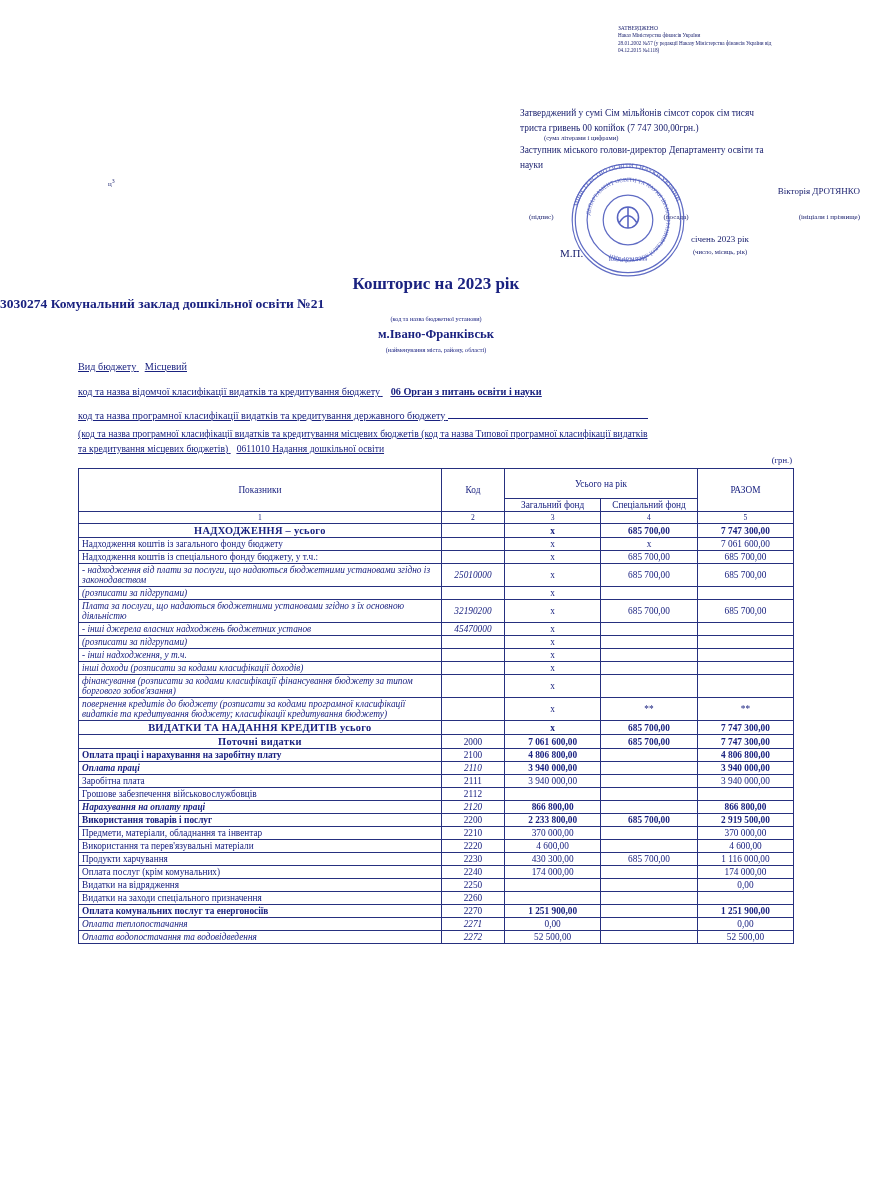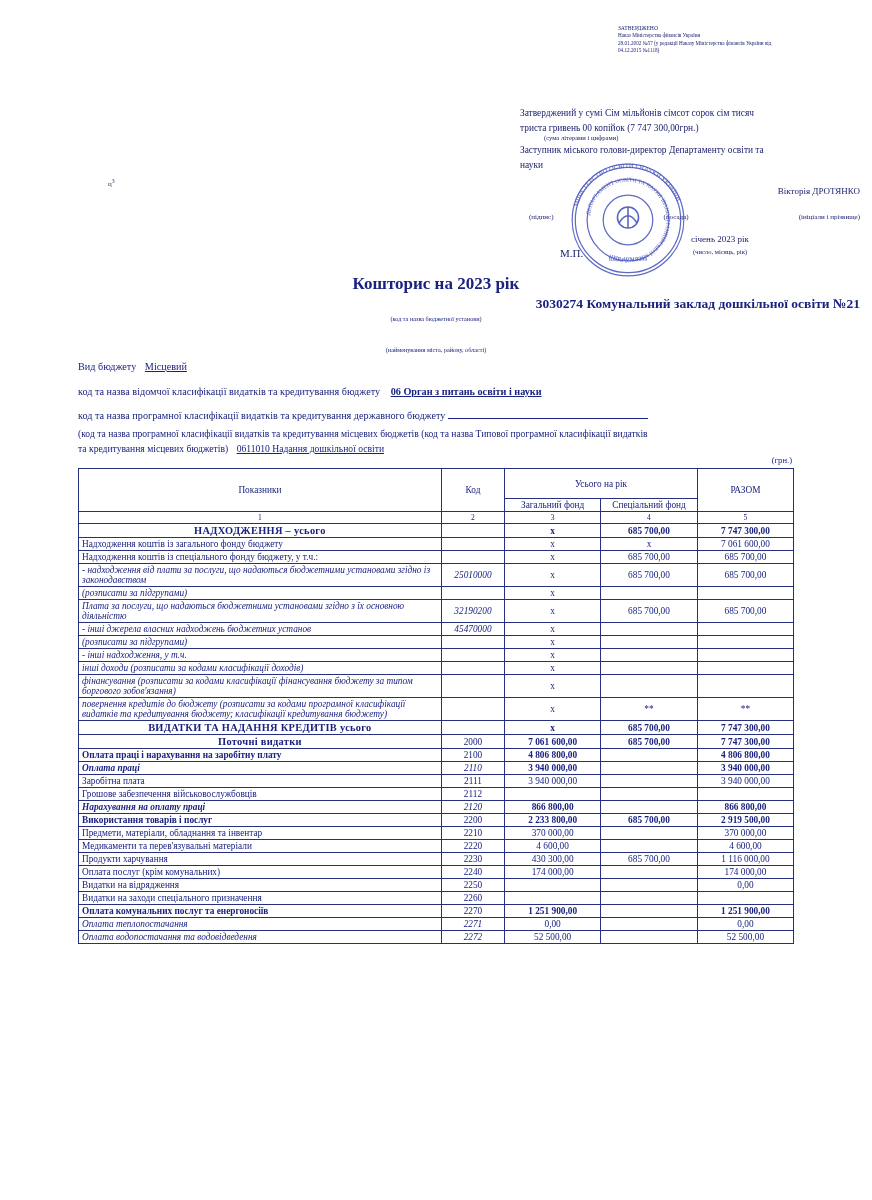--- a/index.html
+++ b/index.html
@@ -98,23 +98,23 @@
     left: 0; right: 0;
     top: 262px;
     text-align: center;
     font-size: 17px;
     font-weight: bold;
     color: #1a2280;
     margin-top: 12px;
   }
   .org-line {
     position: absolute;
-    left: 0; right: 12px;
+    left: 0; right: 0;
     top: 296px;
-    text-align: right;
+    text-align: left;
     font-size: 13.5px;
     font-weight: bold;
     color: #1a2280;
   }
   .org-cap {
     position: absolute;
     left: 0; right: 0;
     top: 315px;
     text-align: center;
     font-size: 6.2px;
@@ -138,20 +138,21 @@
     color: #1a2280;
   }
   
   .info {
     position: absolute;
     left: 78px;
     width: 716px;
     font-size: 10.2px;
     line-height: 1.25;
     color: #1a2280;
+    text-decoration: underline;
   }
   .info .u  { text-decoration: underline; }
   .info .b  { font-weight: bold; }
   .l1 { top: 361px; }
   .l2 { top: 386px; }
   .l3 { top: 408px; }
   .l4 { top: 428px; font-size: 9.6px; }
   .l5 { top: 443px; font-size: 9.6px; }
   .dotline {
     display: inline-block;
@@ -248,20 +249,21 @@
     <g stroke="#2b3bb0" stroke-width="2.5" fill="none" opacity="0.9">
       <circle cx="100" cy="96" r="17"></circle>
       <path d="M86,104 q14,-22 28,0"></path>
       <path d="M100,79 l0,34"></path>
     </g>
   </svg>
 
   <div class="doc-title">Кошторис на 2023 рік</div>
   <div class="org-line">3030274 Комунальний заклад  дошкільної освіти №21</div>
   <div class="org-cap">(код та назва бюджетної установи)</div>
+  <div class="city-line">м.Івано-Франківськ</div>
   <div class="city-cap">(найменування міста, району, області)</div>
 
   <div class="info l1">
     <span>Вид бюджету</span>
     <span class="u" style="padding:0 6px">Місцевий</span>
   </div>
   <div class="info l2">
     <span>код та назва відомчої класифікації видатків та кредитування бюджету</span>
     <span class="u b" style="padding-left:8px">06  Орган з питань освіти і науки</span>
   </div>
@@ -438,21 +440,21 @@
           <td class="c-tot b">2 919 500,00</td>
         </tr>
         <tr>
           <td class="c-ind ind2">Предмети, матеріали, обладнання та інвентар</td>
           <td class="c-code">2210</td>
           <td class="c-num">370 000,00</td>
           <td class="c-num"></td>
           <td class="c-tot">370 000,00</td>
         </tr>
         <tr>
-          <td class="c-ind ind2">Медикаменти та перев'язувальні матеріали</td>
+          <td class="c-ind ind2">Використання та перев'язувальні матеріали</td>
           <td class="c-code">2220</td>
           <td class="c-num">4 600,00</td>
           <td class="c-num"></td>
           <td class="c-tot">4 600,00</td>
         </tr>
         <tr>
           <td class="c-ind ind2">Продукти харчування</td>
           <td class="c-code">2230</td>
           <td class="c-num">430 300,00</td>
           <td class="c-num">685 700,00</td>

